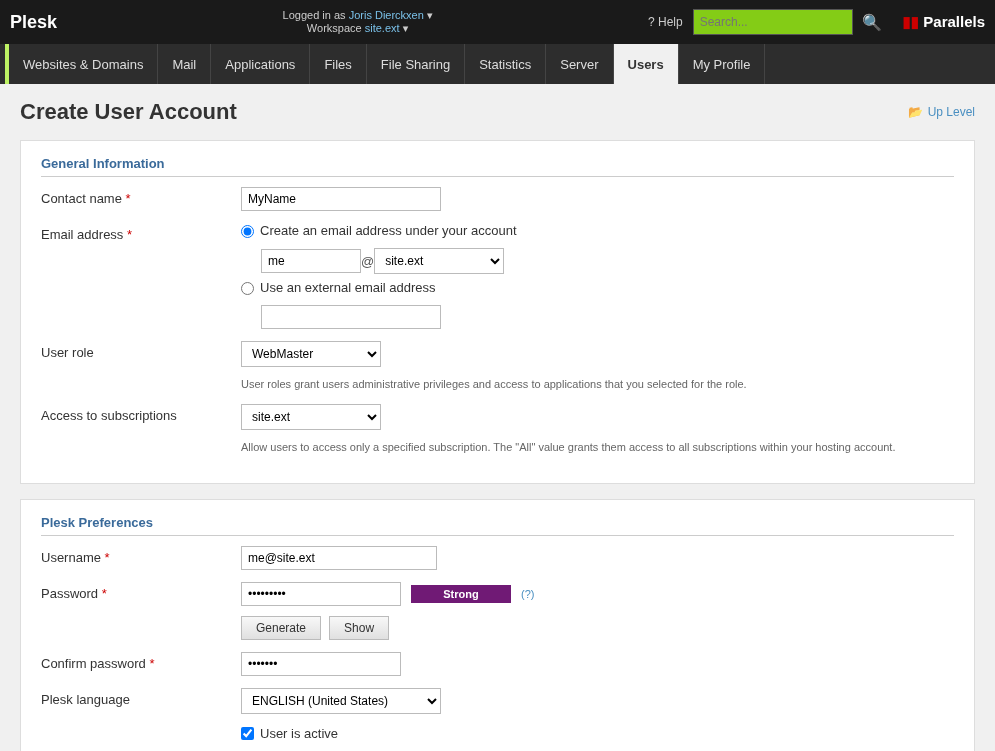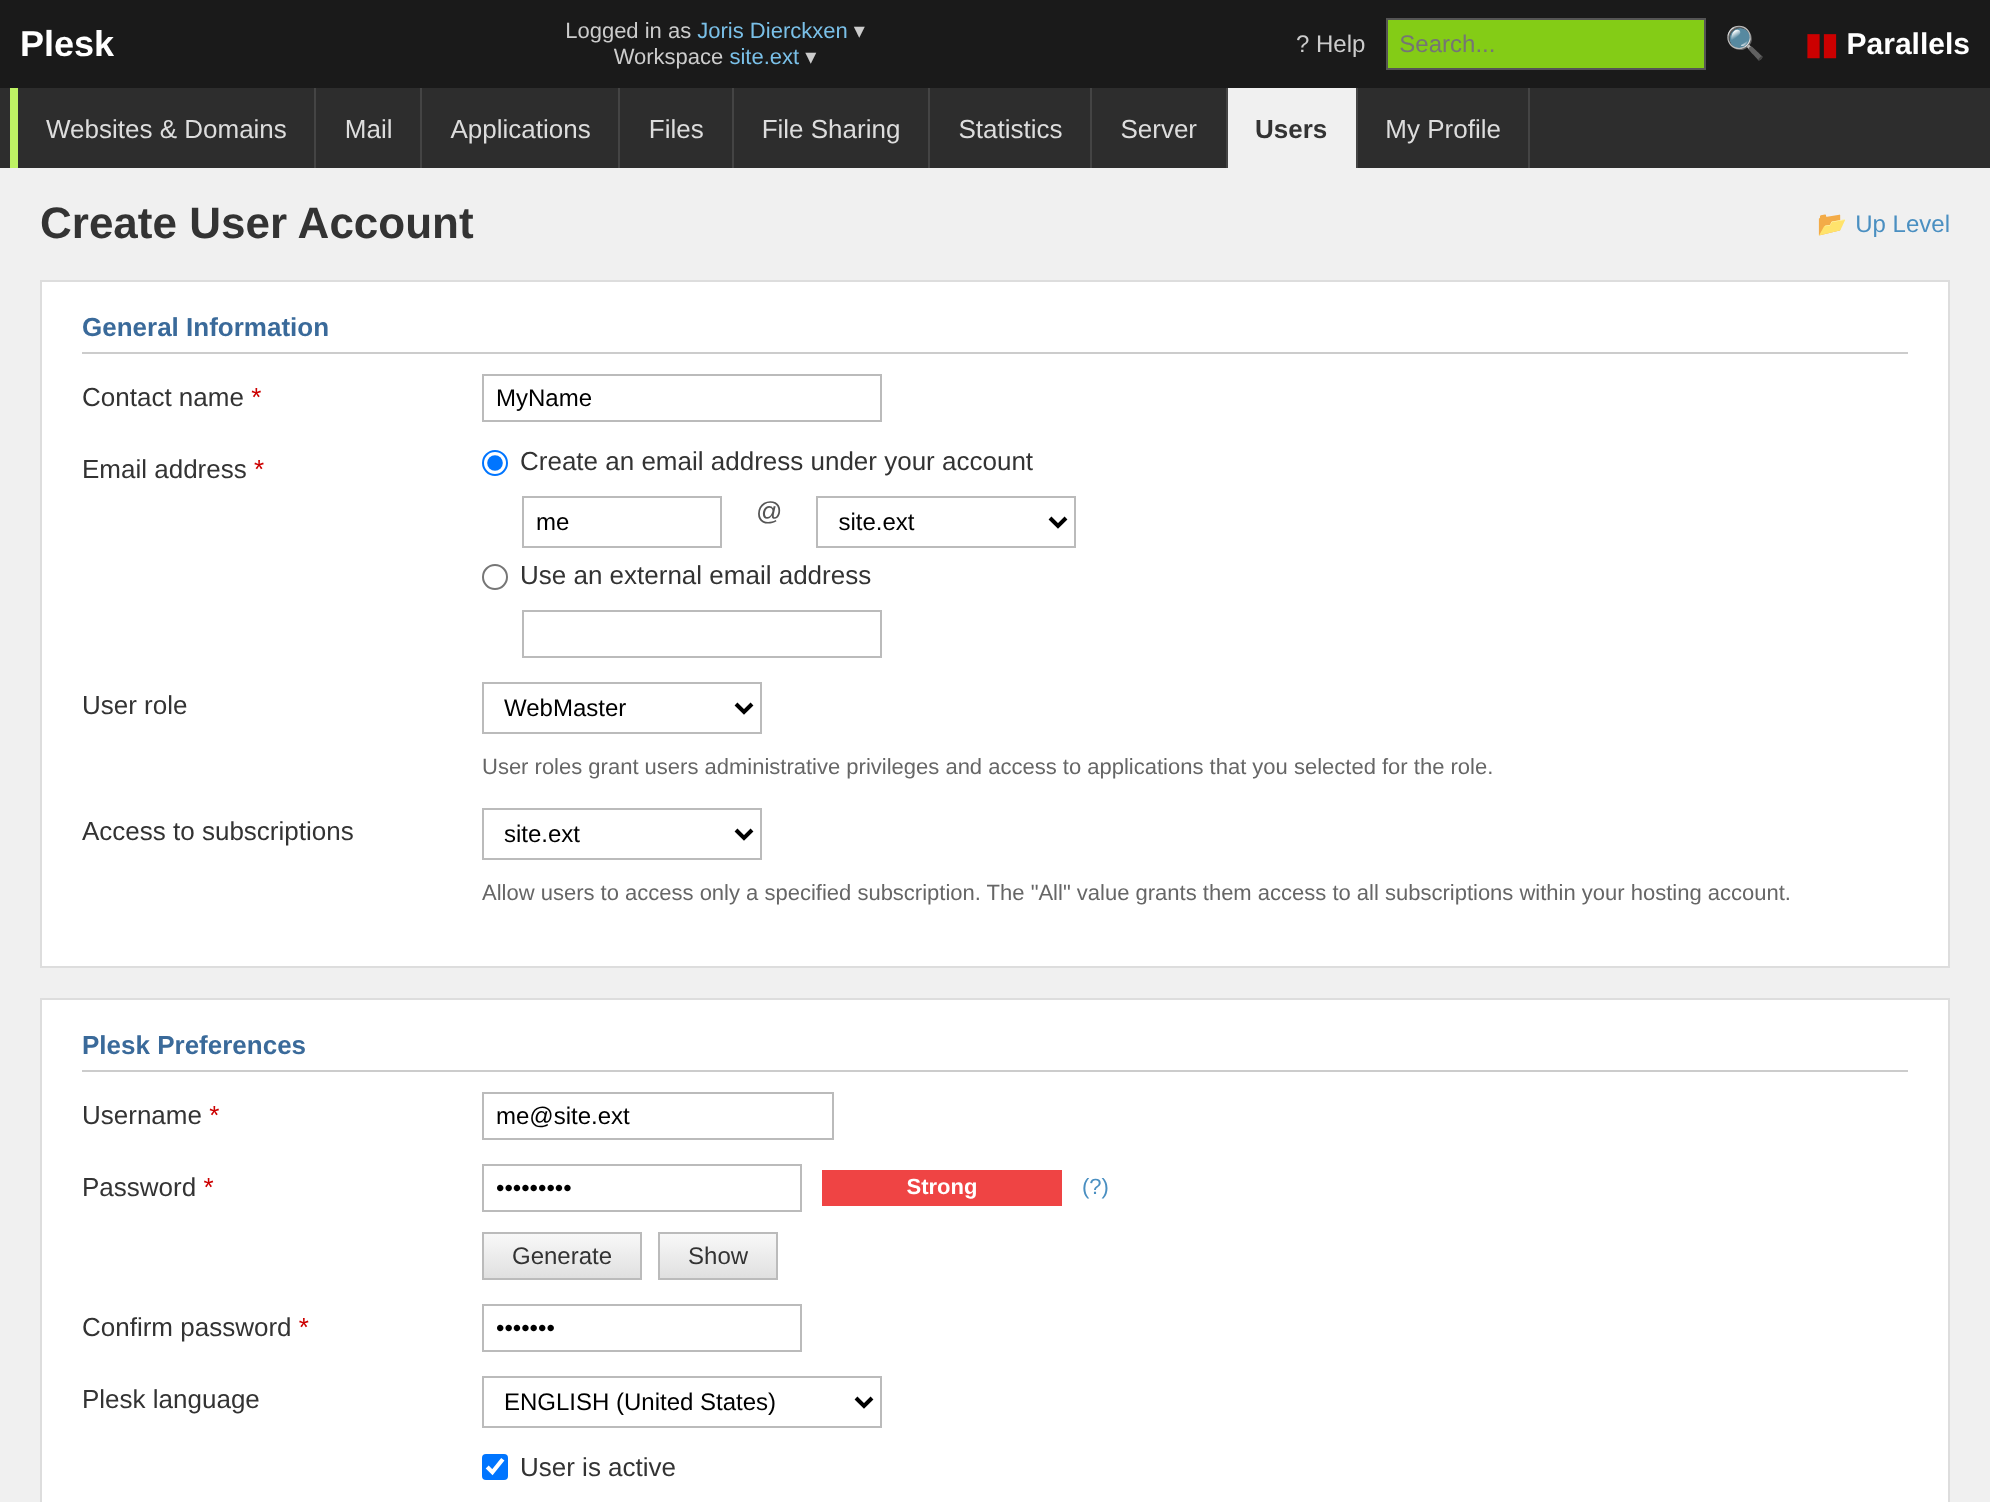--- a/index.html
+++ b/index.html
@@ -137,21 +137,22 @@
     }
     select {
       border: 1px solid #bbb;
       padding: 4px 6px;
       font-size: 12px;
       background: #fff;
       cursor: pointer;
     }
     .email-row {
       display: flex;
-      gap: 17px;
+      align-items: center;
+      gap: 0;
     }
     .email-at { color: #555; font-size: 13px; }
     .hint-text {
       color: #666;
       font-size: 11px;
       line-height: 1.4;
       margin-top: 4px;
     }
     .radio-row {
       display: flex;
@@ -162,23 +163,23 @@
     input[type="radio"] { cursor: pointer; }
     input[type="checkbox"] { cursor: pointer; }
 
     
     .password-row {
       display: flex;
       align-items: center;
       gap: 10px;
     }
     .strength-bar {
-      width: 120px;
+      width: 100px;
       height: 18px;
-      background: #ef4444;
+      background: #701a75;
       display: flex;
       align-items: center;
       justify-content: center;
       color: #fff;
       font-size: 11px;
       font-weight: bold;
     }
     .strength-help {
       color: #4a8fc1;
       font-size: 11px;
@@ -323,21 +324,21 @@
 
     <div class="form-section">
       <div class="section-title">Plesk Preferences</div>
 
       <div class="form-row">
         <div class="form-label">
           <span>Username</span>
           <span class="required-star"> *</span>
         </div>
         <div class="form-control-area">
-          <input type="text" style="width: 176px;" value="me@site.ext">
+          <input type="text" style="width: 196px;" value="me@site.ext">
         </div>
       </div>
 
       <div class="form-row">
         <div class="form-label">
           <span>Password</span>
           <span class="required-star"> *</span>
         </div>
         <div class="form-control-area">
           <div class="password-row">

